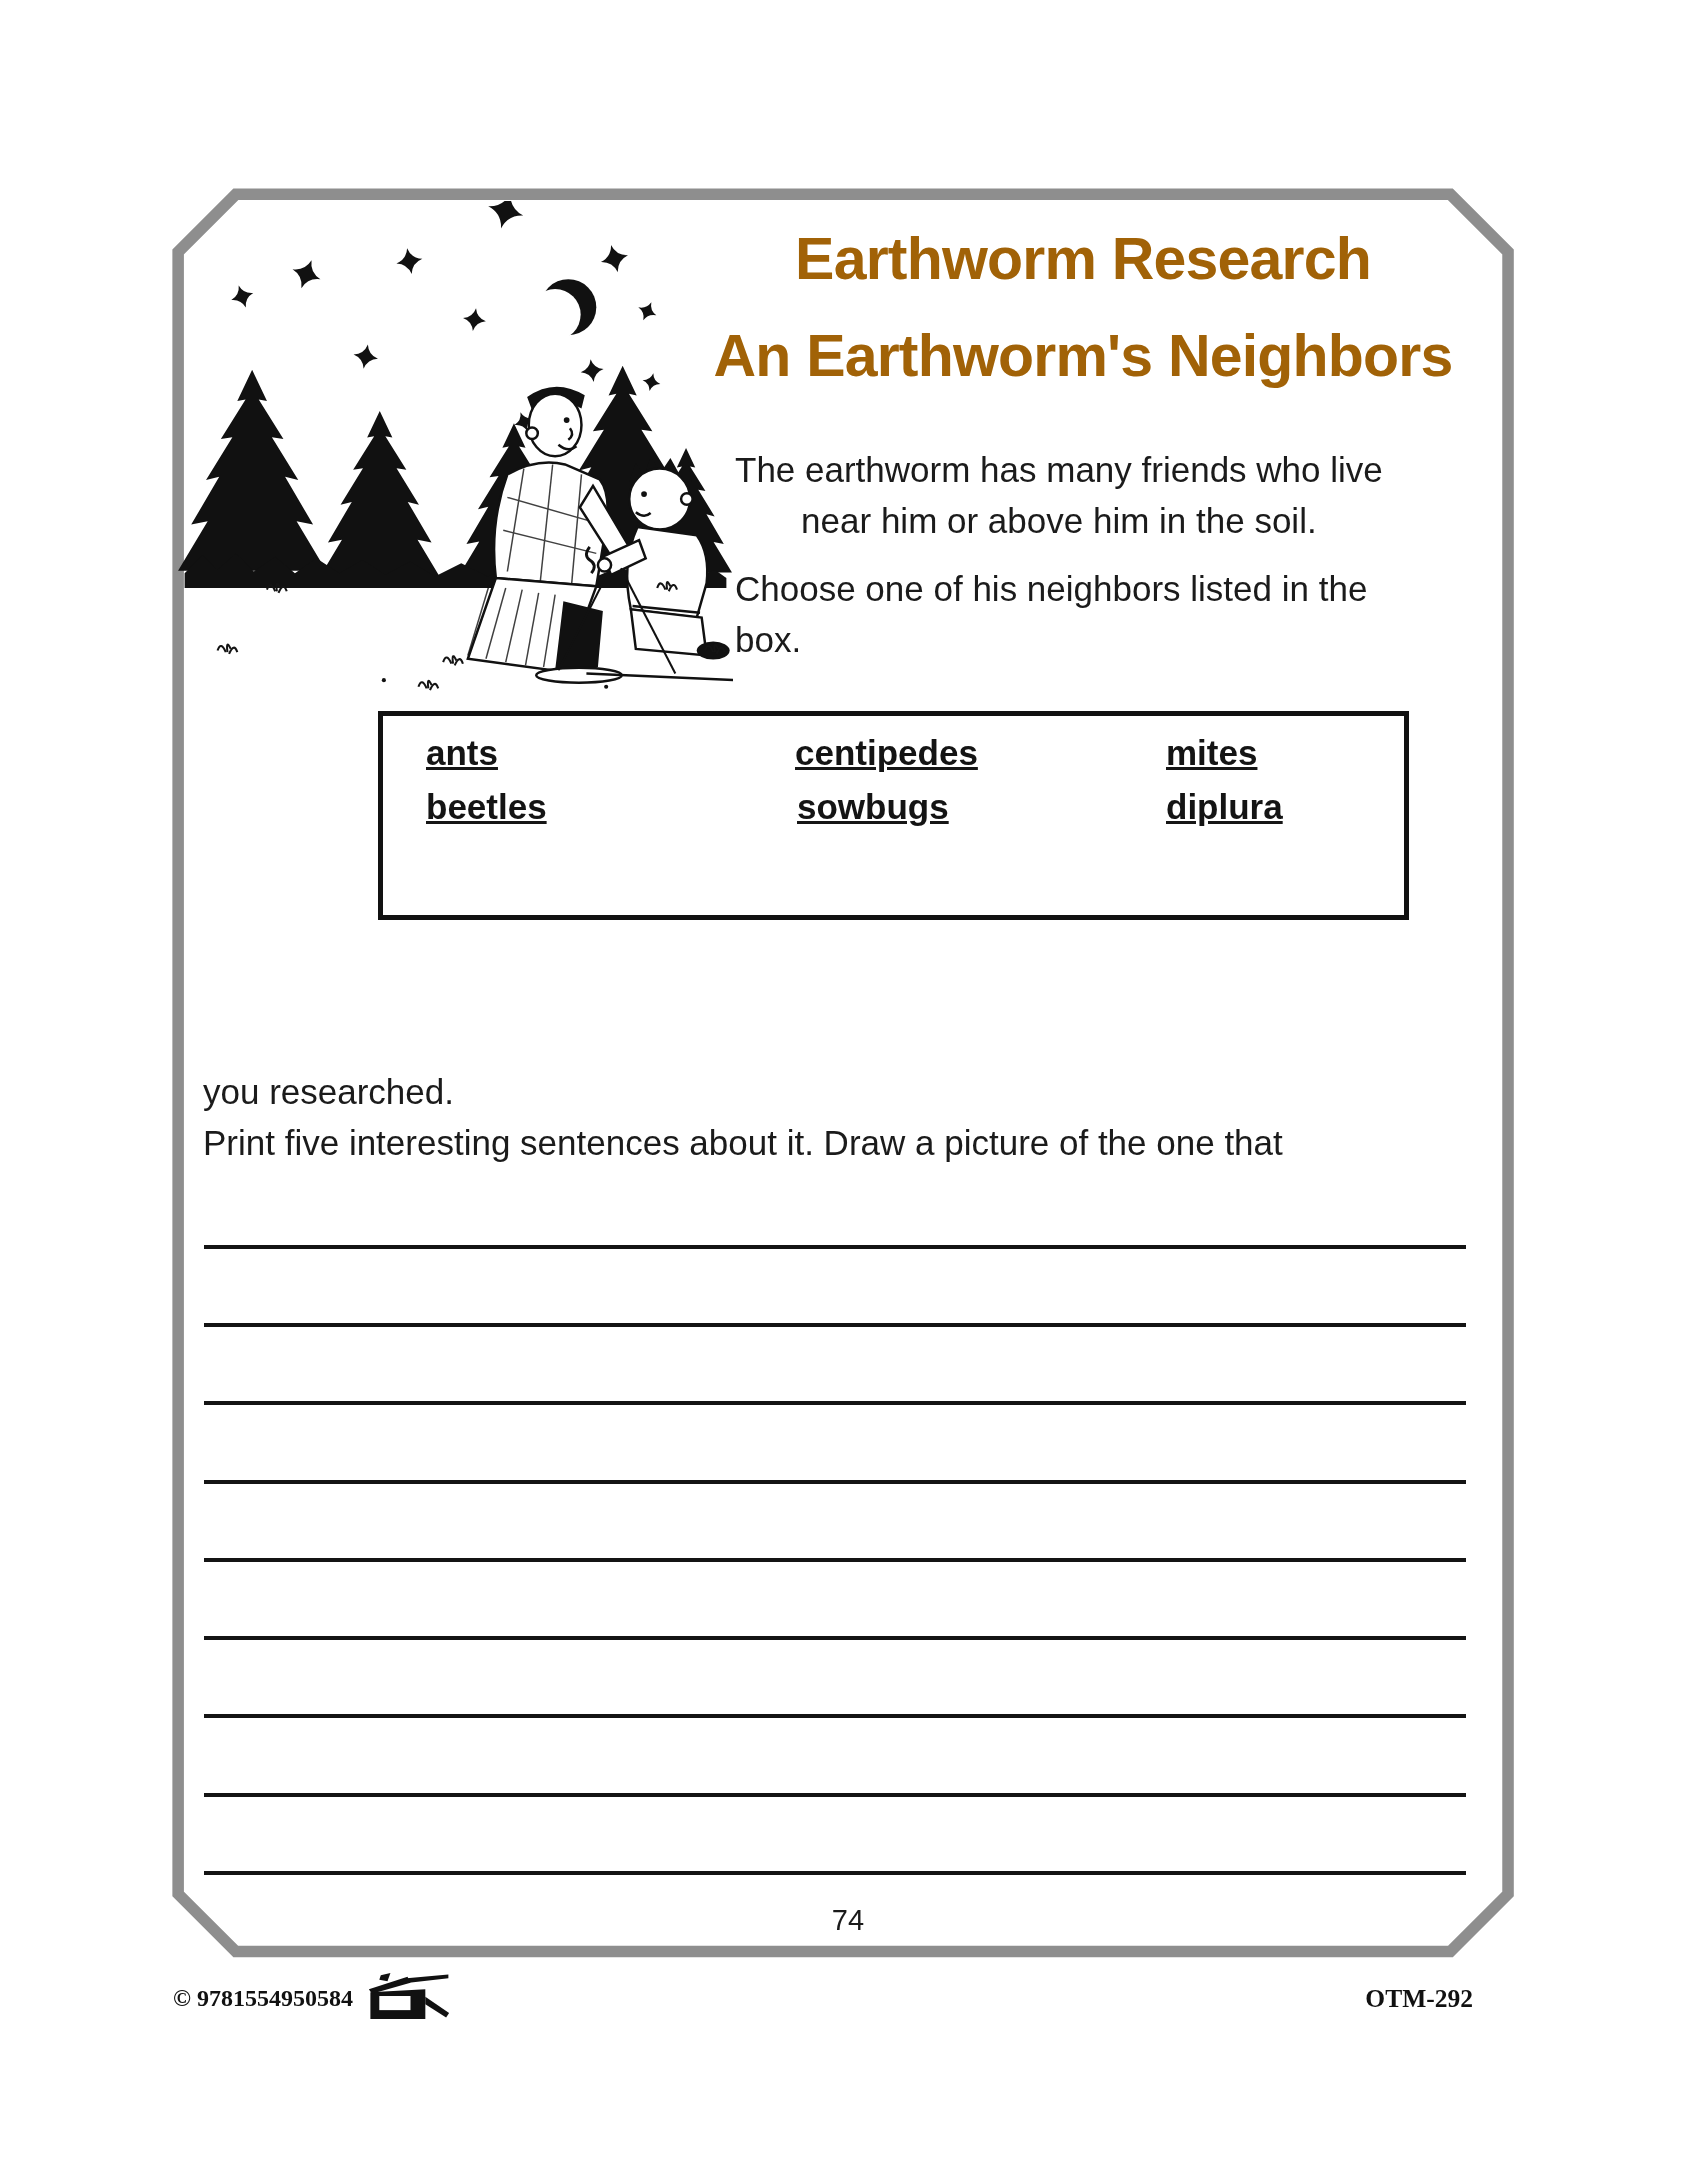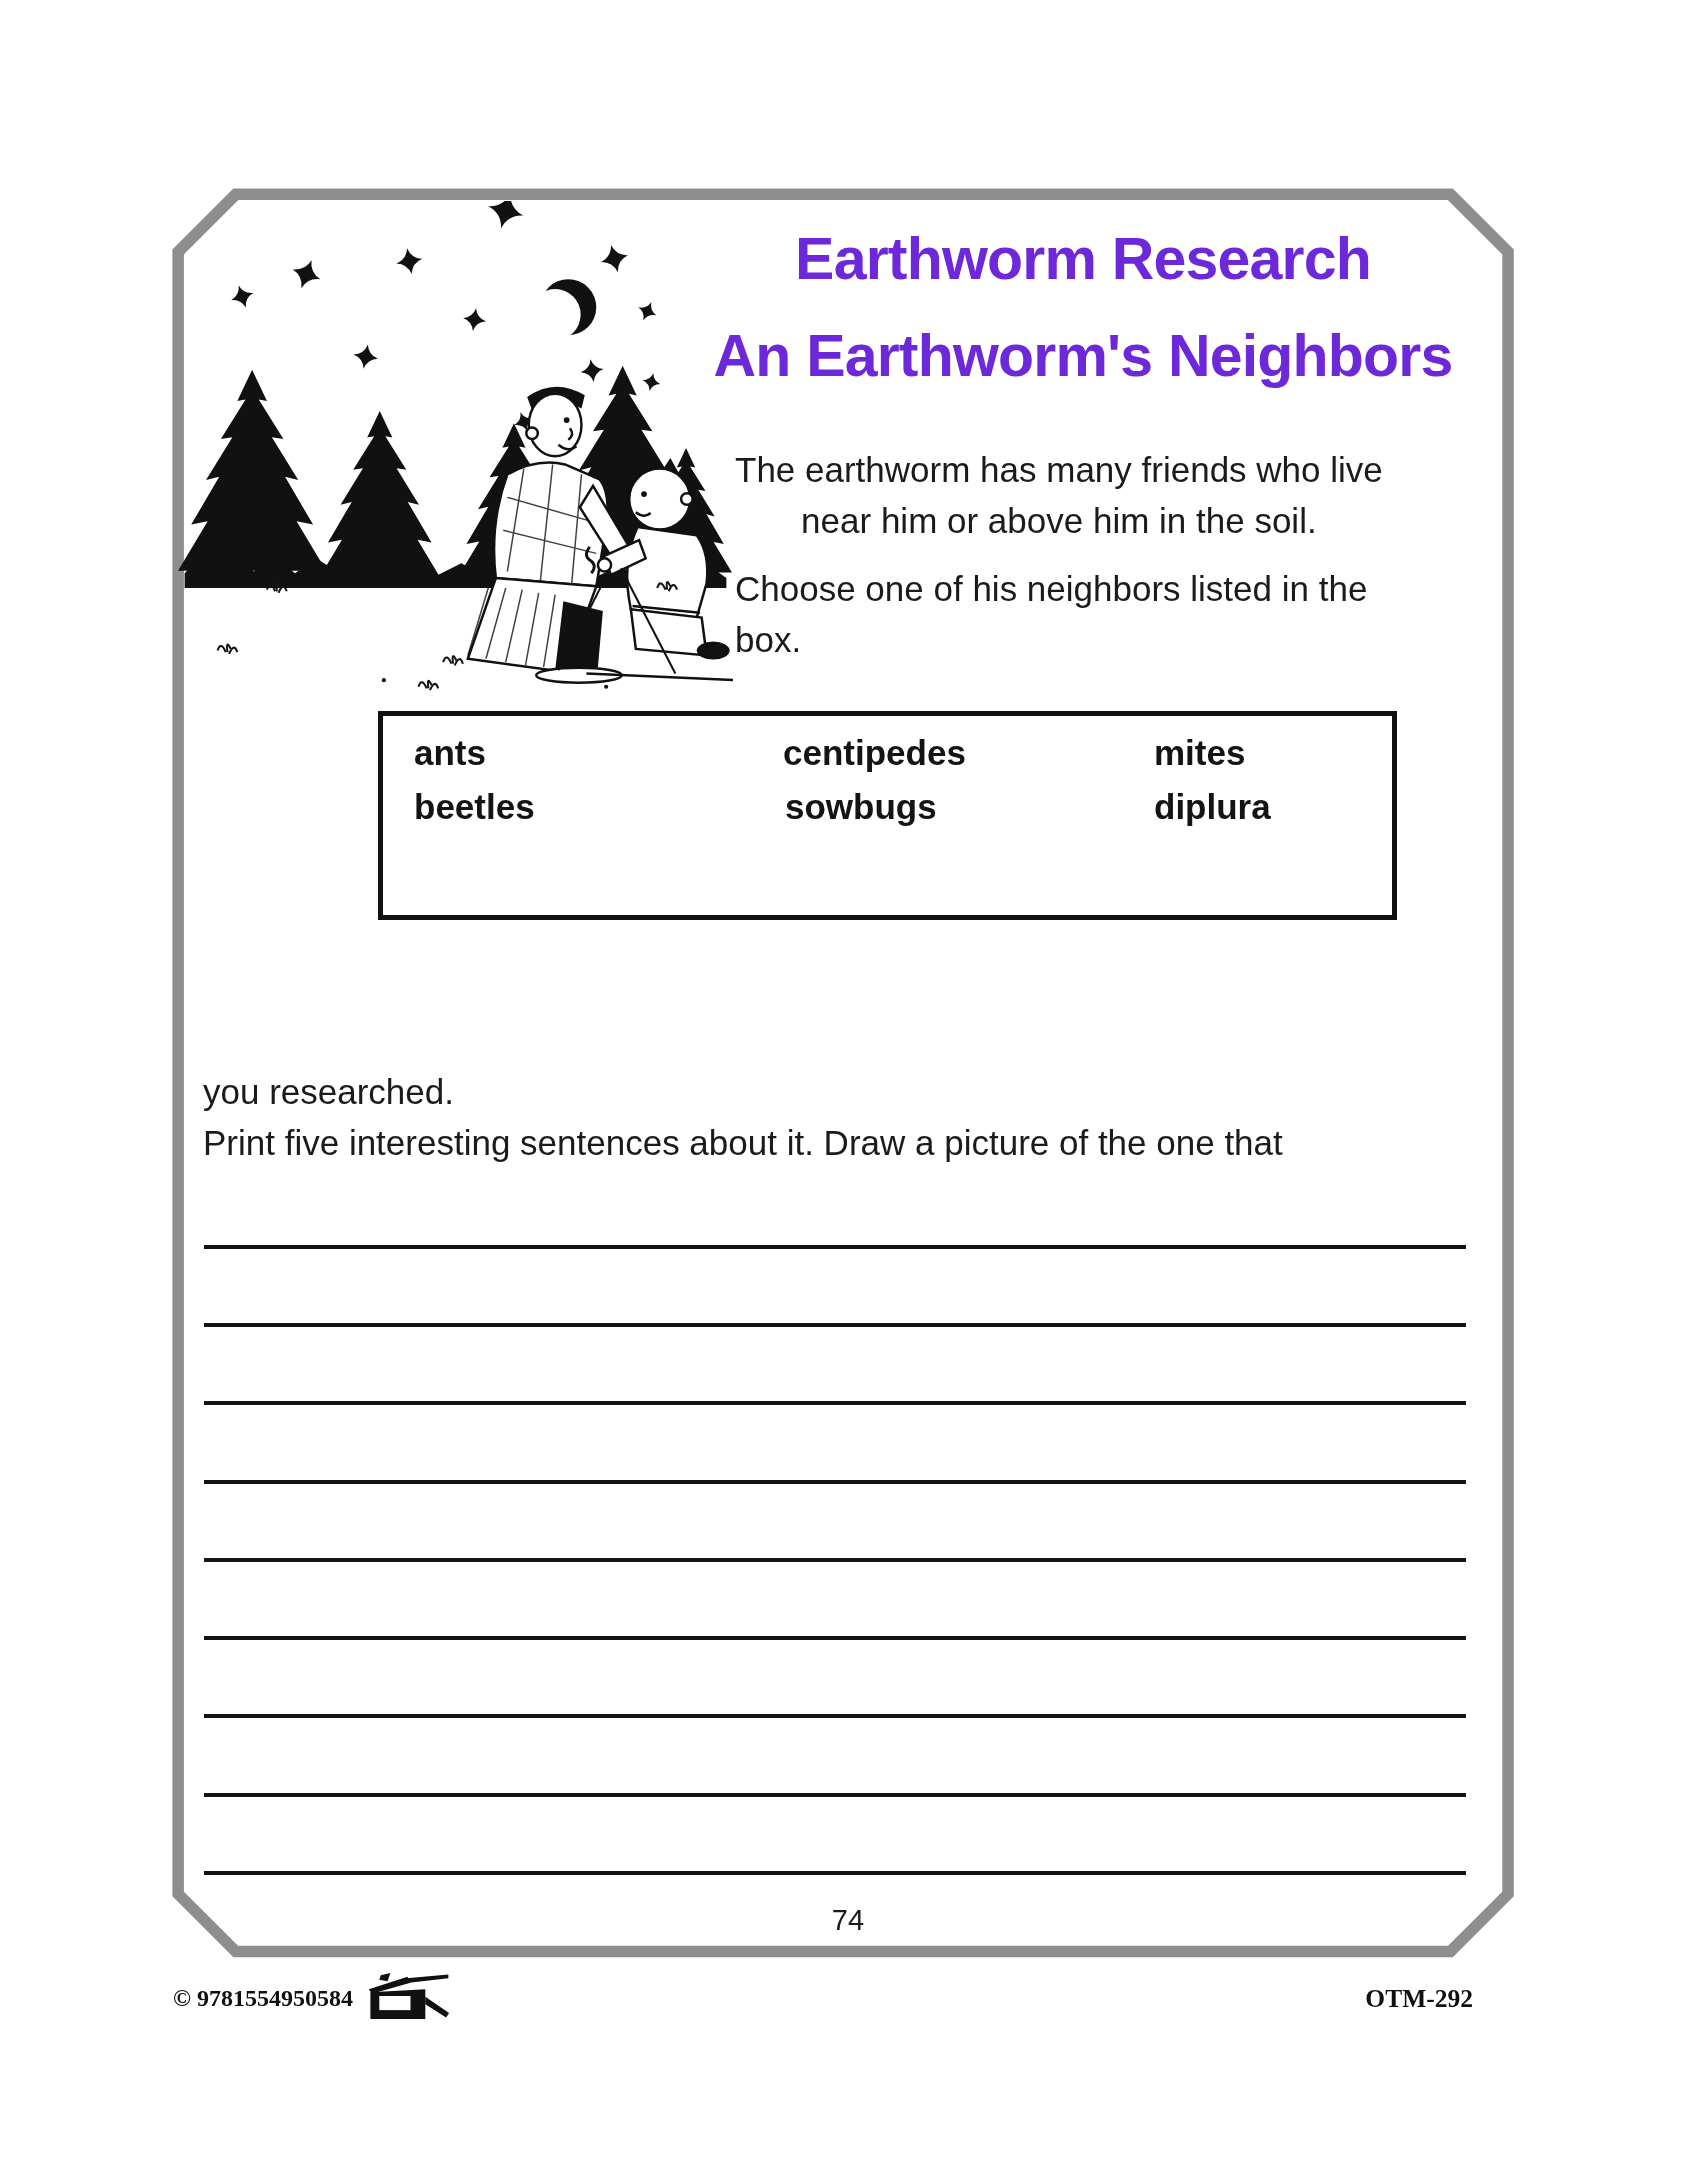--- a/index.html
+++ b/index.html
@@ -3,30 +3,30 @@
 <meta charset="utf-8">
 <style>
   html,body{margin:0;padding:0;background:#fff;}
   .page{position:relative;width:1687px;height:2183px;background:#ffffff;
         font-family:"Liberation Sans",sans-serif;color:#161616;overflow:hidden;}
   .abs{position:absolute;}
   .nowrap{white-space:nowrap;}
   
   .frame-svg{left:0;top:0;pointer-events:none;}
   
-  .title{font-weight:bold;text-align:center;white-space:nowrap;color:#6d28d9;}
+  .title{font-weight:bold;text-align:center;white-space:nowrap;color:#a16207;}
   .title-main{left:704px;top:226px;width:758px;font-size:59px;line-height:66px;letter-spacing:-0.8px;}
   .title-sub{left:704px;top:323px;width:758px;font-size:59px;line-height:66px;letter-spacing:-0.8px;}
   
   .bodyline{font-size:35px;line-height:51px;white-space:nowrap;color:#1b1b1b;}
   .right-col{left:735px;}
   .left-col{left:203px;}
   
   .word-box{left:378px;top:711px;width:978px;height:189px;border:5.8px solid #111;
-            padding:10px 0 0 31px;box-sizing:content-box;}
+            padding:10px 0 0 43px;box-sizing:content-box;text-decoration:underline;}
   .wb-row{display:flex;height:54px;line-height:54px;}
   .wb-cell{font-weight:bold;font-size:35px;color:#141414;}
   .wb-c0{width:369px;} .wb-c1{width:371px;} .wb-c2{flex:1;}
   
   .writing-lines{left:204px;top:1245px;width:1262px;height:634px;}
   .wline{position:absolute;left:0;width:1262px;height:4.1px;background:#141414;}
   
   .footer-serif{font-family:"Liberation Serif",serif;font-weight:bold;color:#111;}
   .footer-copyright{left:173px;top:1985px;font-size:24px;}
   .footer-page{left:782px;top:1904px;width:132px;text-align:center;font-size:29px;

